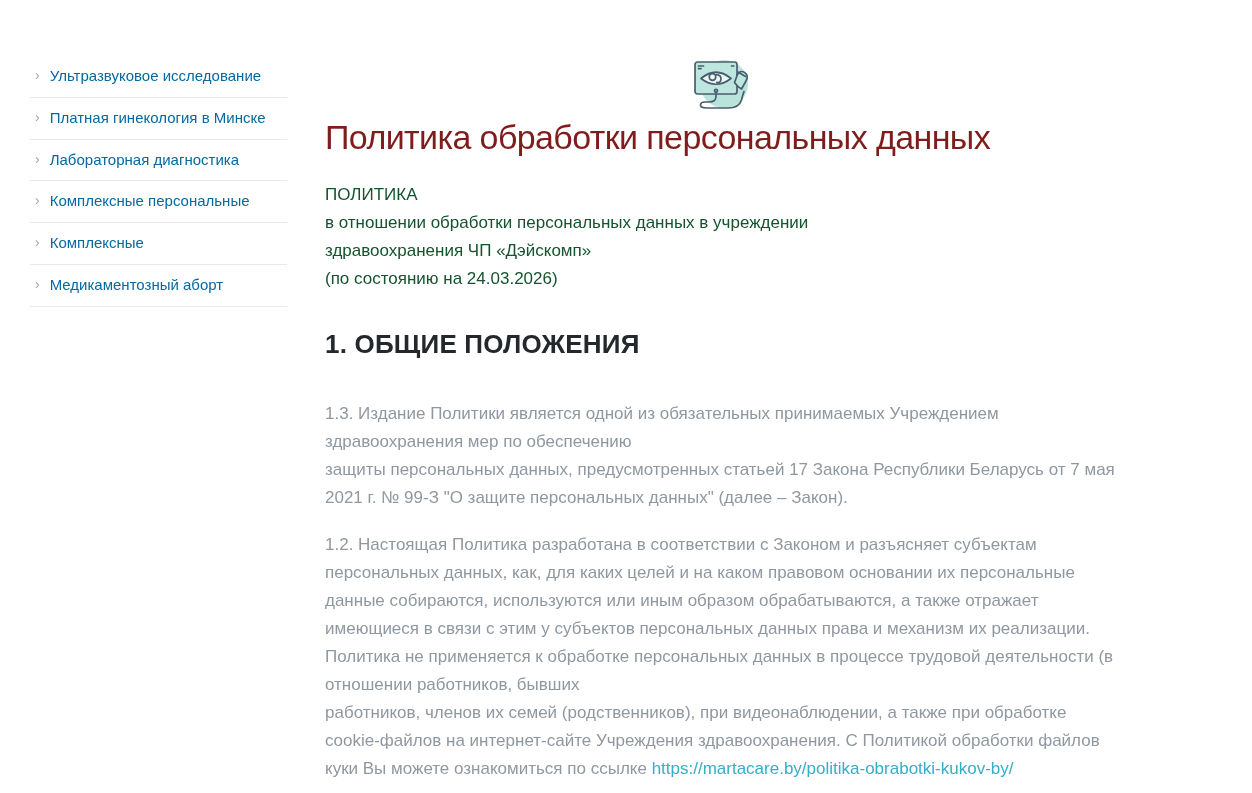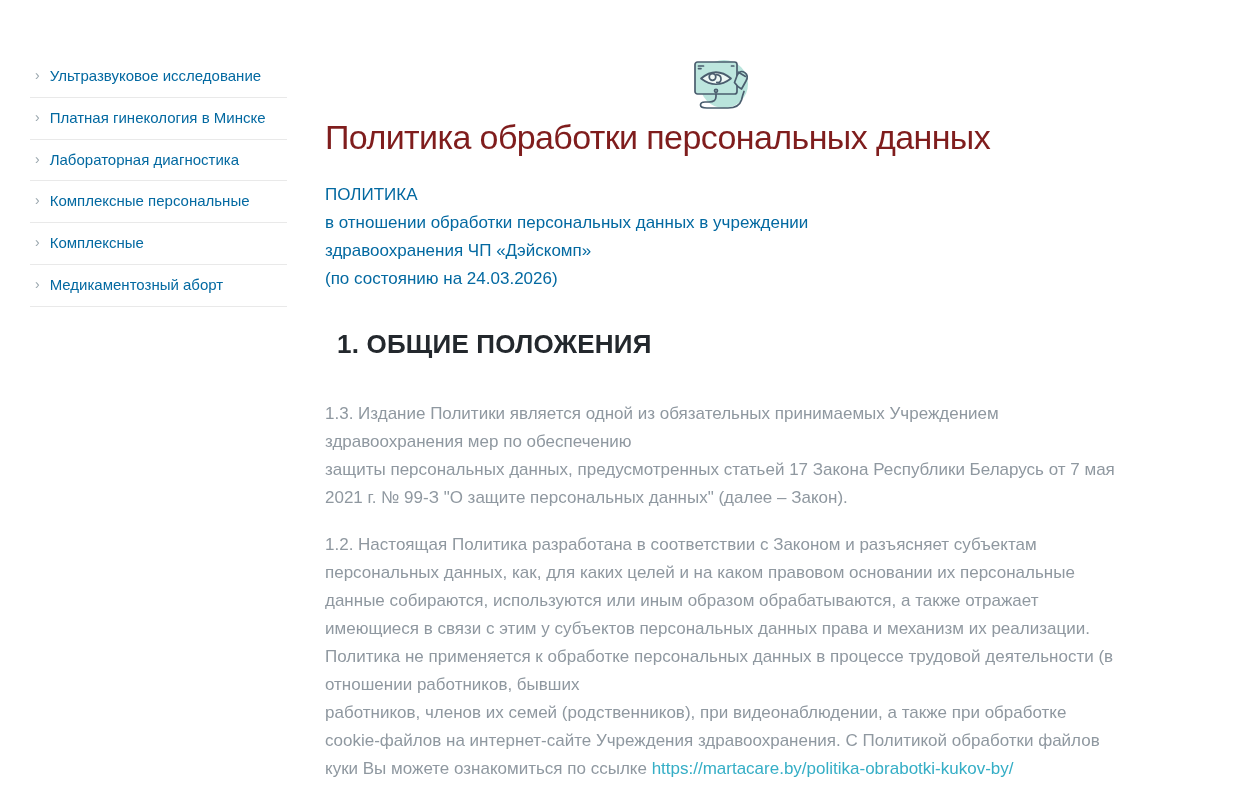--- a/index.html
+++ b/index.html
@@ -23,26 +23,26 @@
   }
 
   
   .main { position: absolute; left: 325px; top: 56px; width: 792px; }
   .icon-wrap { text-align: center; height: 58px; margin-bottom: 2px; }
   .page-title {
     font-size: 34px; font-weight: 400; color: #7f1d1d;
     letter-spacing: -0.6px; line-height: 1.15; margin: 4px 0 24px 0;
   }
   .intro {
-    font-size: 17px; line-height: 28px; color: #0369a1;
+    font-size: 17px; line-height: 28px; color: #14532d;
     white-space: pre-line;
   }
   .section-heading {
     font-size: 26px; font-weight: 700; color: #23282d;
-    letter-spacing: 0.2px; margin: 36px 0 40px 12px;
+    letter-spacing: 0.2px; margin: 36px 0 40px 0;
   }
   .para {
     font-size: 17px; line-height: 28px; color: #8f98a0;
     white-space: pre-line; margin-bottom: 19px;
   }
   .para a, .inline-link {
     color: #35aec6; text-decoration: none; cursor: pointer;
   }
 </style>
 </head>

